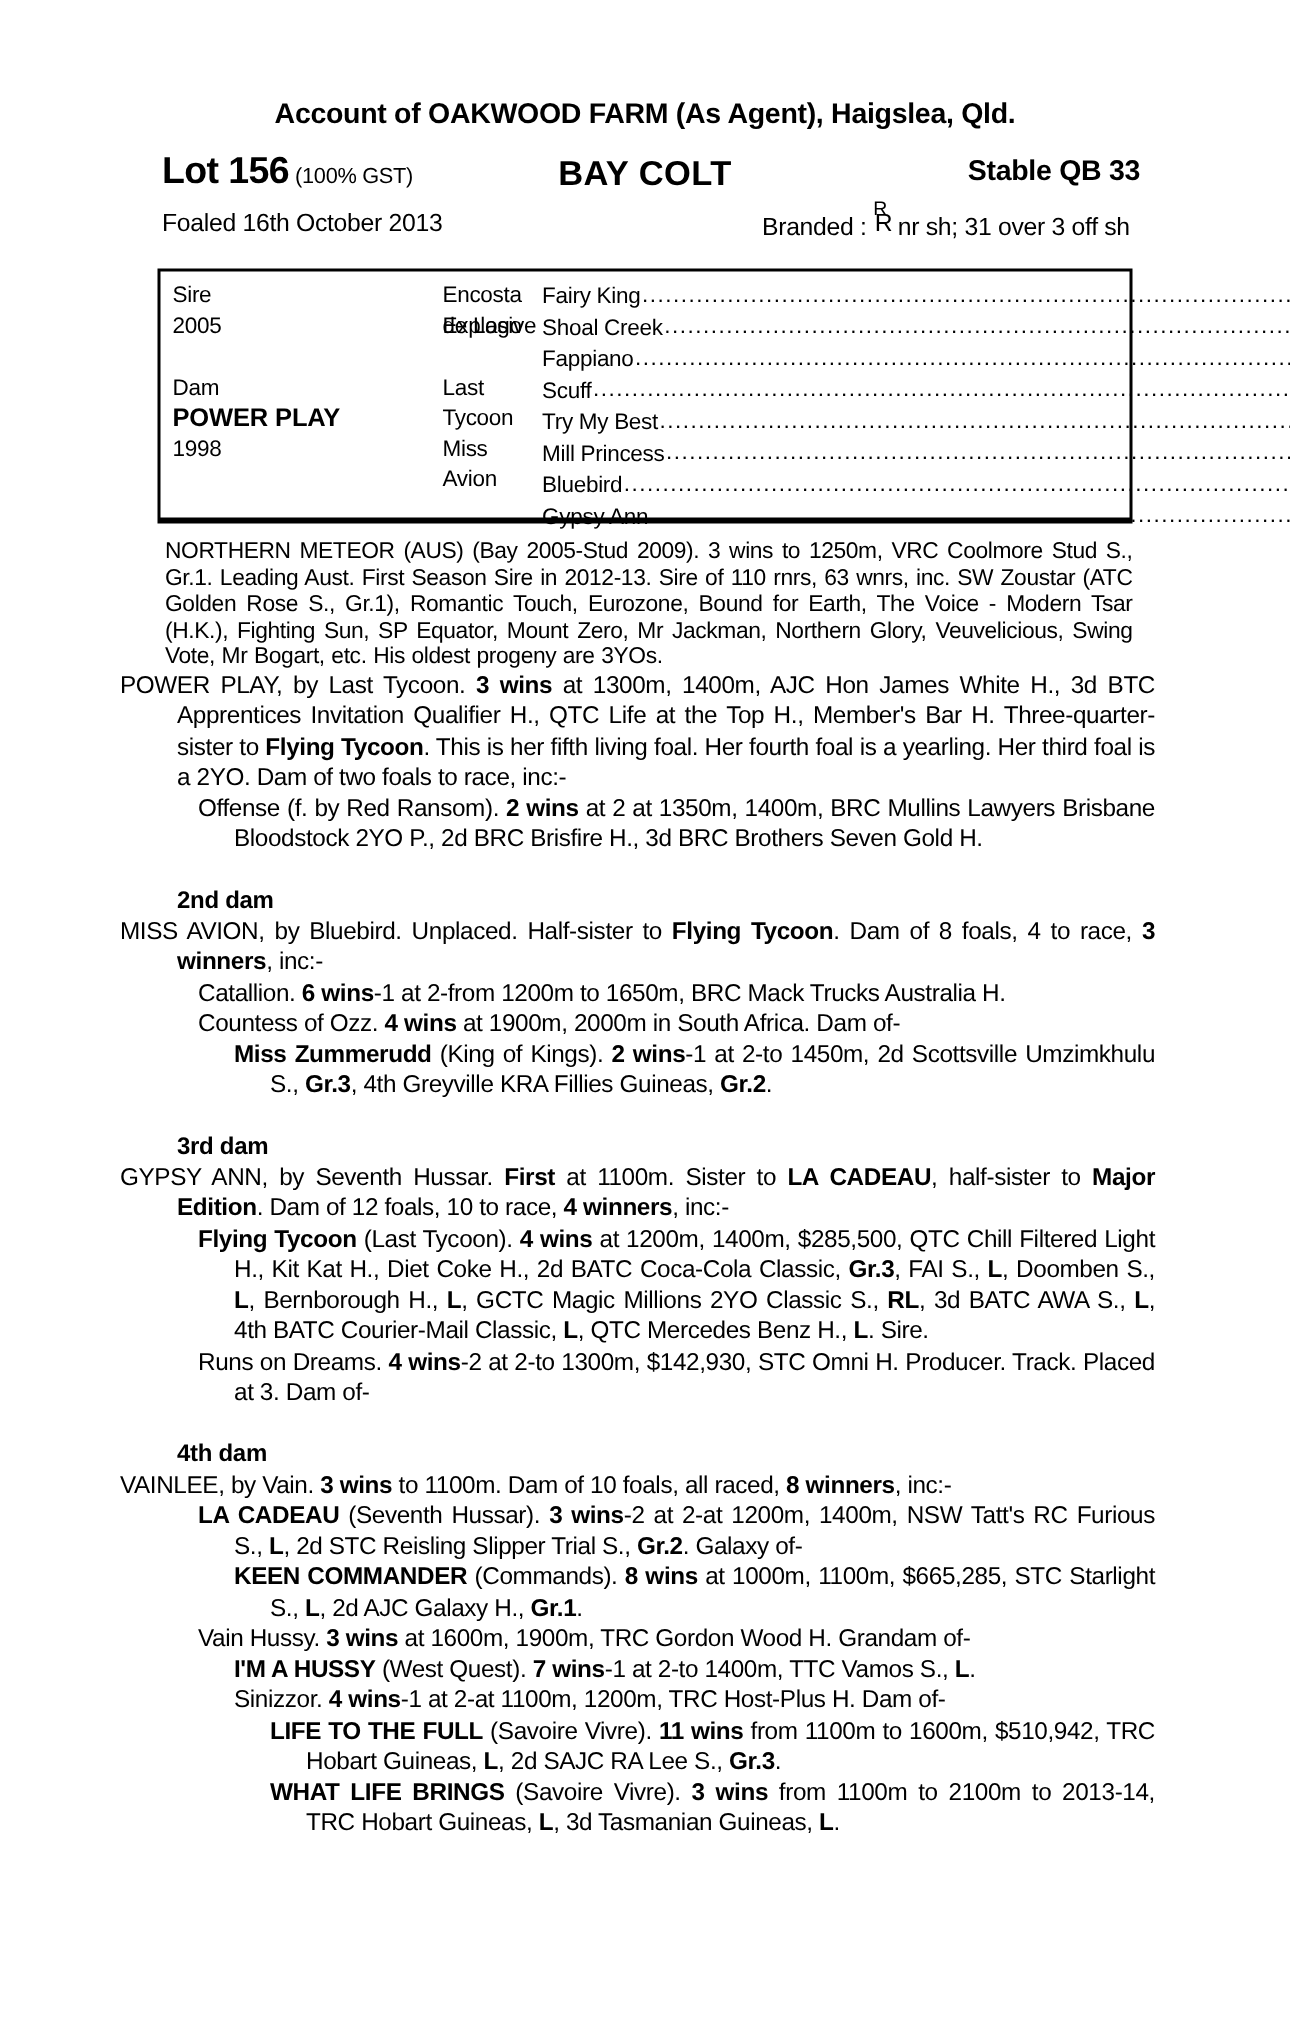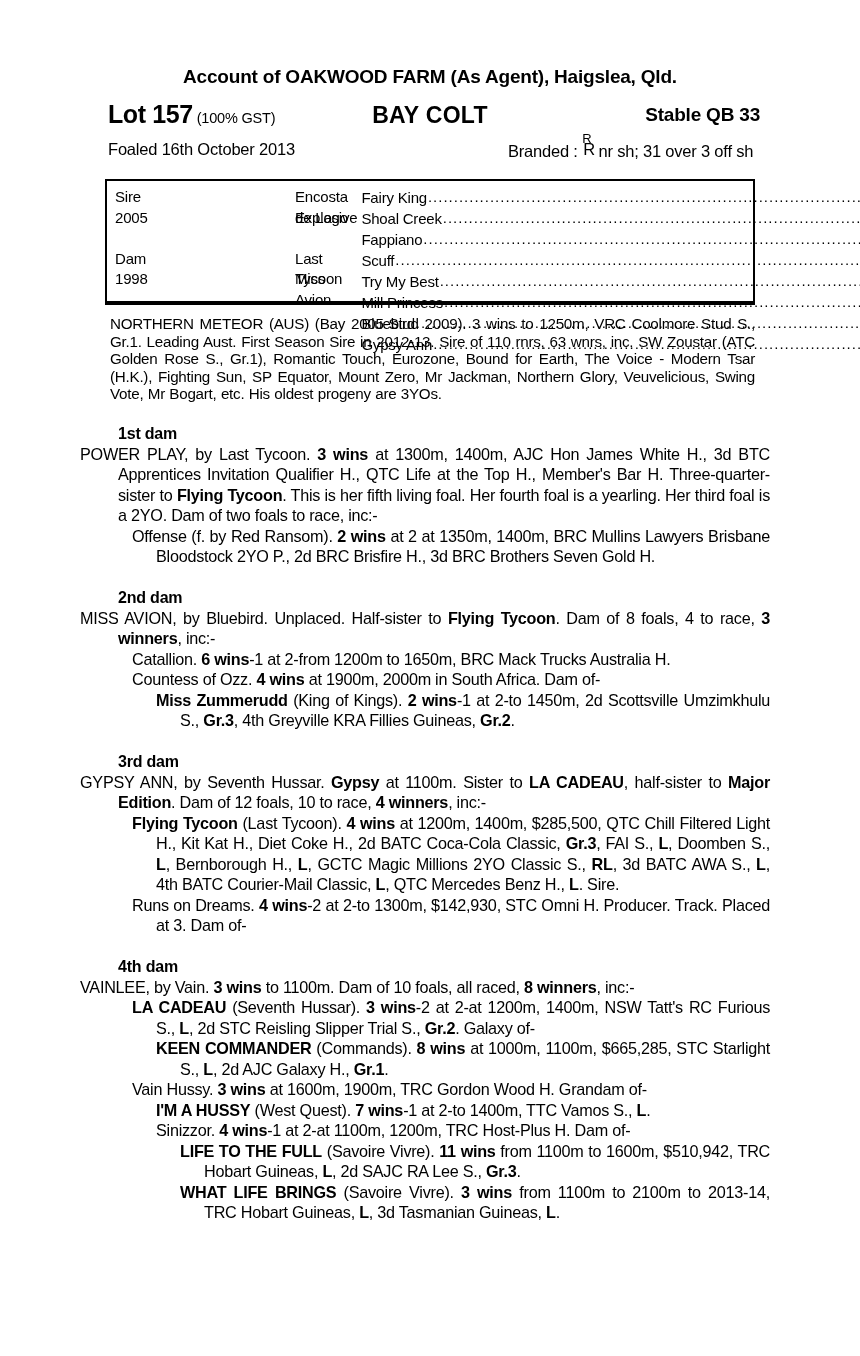--- a/index.html
+++ b/index.html
@@ -115,21 +115,21 @@
   }
 
   
   .ped-box {
     margin: 13px 105px 0 105px;
     border: 2.5px solid #000;
     border-bottom-width: 4px;
     box-sizing: border-box;
     display: flex;
     padding: 4px 0 2px 0;
-    height: 126px;
+    height: 170px;
   }
   .ped-left {
     width: 390px;
     box-sizing: border-box;
     padding: 2px 0 0 8px;
   }
   .ped-right {
     flex: 1;
     box-sizing: border-box;
     padding: 2px 8px 0 4px;
@@ -211,21 +211,21 @@
 </style>
 </head>
 <body>
 
 <div class="page">
 
   <div class="account-line">Account of OAKWOOD FARM (As Agent), Haigslea, Qld.</div>
 
   <div class="lot-row">
     <div class="lot-left">
-      <span class="lot-number">Lot 157</span><span class="lot-gst">(100% GST)</span>
+      <span class="lot-number">Lot 156</span><span class="lot-gst">(100% GST)</span>
     </div>
     <div class="lot-center">BAY COLT</div>
     <div class="lot-right">Stable QB 33</div>
   </div>
 
   <div class="foal-row">
     <div class="foaled">Foaled 16th October 2013</div>
     <div class="branded"><span>Branded : </span><span class="brand-sup"><span class="b1">R</span><span class="b2">R</span></span><span> nr sh; 31 over 3 off sh</span></div>
   </div>
 
@@ -237,20 +237,21 @@
       </div>
       <div class="ped-row">
         <span class="ped-label">2005</span>
         <span>Explosive</span>
       </div>
       <div class="ped-gap"></div>
       <div class="ped-row">
         <span class="ped-label">Dam</span>
         <span>Last Tycoon</span>
       </div>
+      <div class="ped-name-bold">POWER PLAY</div>
       <div class="ped-row">
         <span class="ped-label">1998</span>
         <span>Miss Avion</span>
       </div>
     </div>
     <div class="ped-right" id="gp-container">
         <div class="gp-row">
           <span class="gp-a">Fairy King</span>
           <span class="gp-dots">..........................................................................................</span>
         </div>
@@ -282,34 +283,33 @@
           <span class="gp-a">Gypsy Ann</span>
           <span class="gp-dots">..........................................................................................</span>
         </div>
       </div>
   </div>
 
   <div class="sire-summary">NORTHERN METEOR (AUS) (Bay 2005-Stud 2009). 3 wins to 1250m, VRC Coolmore Stud S., Gr.1. Leading Aust. First Season Sire in 2012-13. Sire of 110 rnrs, 63 wnrs, inc. SW Zoustar (ATC Golden Rose S., Gr.1), Romantic Touch, Eurozone, Bound for Earth, The Voice - Modern Tsar (H.K.), Fighting Sun, SP Equator, Mount Zero, Mr Jackman, Northern Glory, Veuvelicious, Swing Vote, Mr Bogart, etc. His oldest progeny are 3YOs.</div>
 
   <div id="dams-container">
       <div class="dam-section">
-        <div class="dam-heading">1st dam</div>
         <div class="para ind0"><span style="margin-left: -38px; display: inline;"><span>POWER PLAY, by Last Tycoon. </span><b>3 wins</b><span> at 1300m, 1400m, AJC Hon James White H., 3d BTC Apprentices Invitation Qualifier H., QTC Life at the Top H., Member's Bar H. Three-quarter-sister to </span><b>Flying Tycoon</b><span>. This is her fifth living foal. Her fourth foal is a yearling. Her third foal is a 2YO. Dam of two foals to race, inc:-</span></span></div>
         <div class="para ind1"><span style="margin-left: -24px; display: inline;"><span>Offense (f. by Red Ransom). </span><b>2 wins</b><span> at 2 at 1350m, 1400m, BRC Mullins Lawyers Brisbane Bloodstock 2YO P., 2d BRC Brisfire H., 3d BRC Brothers Seven Gold H.</span></span></div>
       </div>
       <div class="dam-section">
         <div class="dam-heading">2nd dam</div>
         <div class="para ind0"><span style="margin-left: -38px; display: inline;"><span>MISS AVION, by Bluebird. Unplaced. Half-sister to </span><b>Flying Tycoon</b><span>. Dam of 8 foals, 4 to race, </span><b>3 winners</b><span>, inc:-</span></span></div>
         <div class="para ind1"><span style="margin-left: -24px; display: inline;"><span>Catallion. </span><b>6 wins</b><span>-1 at 2-from 1200m to 1650m, BRC Mack Trucks Australia H.</span></span></div>
         <div class="para ind1"><span style="margin-left: -24px; display: inline;"><span>Countess of Ozz. </span><b>4 wins</b><span> at 1900m, 2000m in South Africa. Dam of-</span></span></div>
         <div class="para ind2"><span style="margin-left: -24px; display: inline;"><b>Miss Zummerudd</b><span> (King of Kings). </span><b>2 wins</b><span>-1 at 2-to 1450m, 2d Scottsville Umzimkhulu S., </span><b>Gr.3</b><span>, 4th Greyville KRA Fillies Guineas, </span><b>Gr.2</b><span>.</span></span></div>
       </div>
       <div class="dam-section">
         <div class="dam-heading">3rd dam</div>
-        <div class="para ind0"><span style="margin-left: -38px; display: inline;"><span>GYPSY ANN, by Seventh Hussar. </span><b>Gypsy</b><span> at 1100m. Sister to </span><b>LA CADEAU</b><span>, half-sister to </span><b>Major Edition</b><span>. Dam of 12 foals, 10 to race, </span><b>4 winners</b><span>, inc:-</span></span></div>
+        <div class="para ind0"><span style="margin-left: -38px; display: inline;"><span>GYPSY ANN, by Seventh Hussar. </span><b>First</b><span> at 1100m. Sister to </span><b>LA CADEAU</b><span>, half-sister to </span><b>Major Edition</b><span>. Dam of 12 foals, 10 to race, </span><b>4 winners</b><span>, inc:-</span></span></div>
         <div class="para ind1"><span style="margin-left: -24px; display: inline;"><b>Flying Tycoon</b><span> (Last Tycoon). </span><b>4 wins</b><span> at 1200m, 1400m, $285,500, QTC Chill Filtered Light H., Kit Kat H., Diet Coke H., 2d BATC Coca-Cola Classic, </span><b>Gr.3</b><span>, FAI S., </span><b>L</b><span>, Doomben S., </span><b>L</b><span>, Bernborough H., </span><b>L</b><span>, GCTC Magic Millions 2YO Classic S., </span><b>RL</b><span>, 3d BATC AWA S., </span><b>L</b><span>, 4th BATC Courier-Mail Classic, </span><b>L</b><span>, QTC Mercedes Benz H., </span><b>L</b><span>. Sire.</span></span></div>
         <div class="para ind1"><span style="margin-left: -24px; display: inline;"><span>Runs on Dreams. </span><b>4 wins</b><span>-2 at 2-to 1300m, $142,930, STC Omni H. Producer. Track. Placed at 3. Dam of-</span></span></div>
       </div>
       <div class="dam-section">
         <div class="dam-heading">4th dam</div>
         <div class="para ind0"><span style="margin-left: -38px; display: inline;"><span>VAINLEE, by Vain. </span><b>3 wins</b><span> to 1100m. Dam of 10 foals, all raced, </span><b>8 winners</b><span>, inc:-</span></span></div>
         <div class="para ind1"><span style="margin-left: -24px; display: inline;"><b>LA CADEAU</b><span> (Seventh Hussar). </span><b>3 wins</b><span>-2 at 2-at 1200m, 1400m, NSW Tatt's RC Furious S., </span><b>L</b><span>, 2d STC Reisling Slipper Trial S., </span><b>Gr.2</b><span>. Galaxy of-</span></span></div>
         <div class="para ind2"><span style="margin-left: -24px; display: inline;"><b>KEEN  COMMANDER</b><span> (Commands). </span><b>8 wins</b><span> at 1000m, 1100m, $665,285, STC Starlight S., </span><b>L</b><span>, 2d AJC Galaxy H., </span><b>Gr.1</b><span>.</span></span></div>
         <div class="para ind1"><span style="margin-left: -24px; display: inline;"><span>Vain Hussy. </span><b>3 wins</b><span> at 1600m, 1900m, TRC Gordon Wood H. Grandam of-</span></span></div>
         <div class="para ind2"><span style="margin-left: -24px; display: inline;"><b>I'M A HUSSY</b><span> (West Quest). </span><b>7 wins</b><span>-1 at 2-to 1400m, TTC Vamos S., </span><b>L</b><span>.</span></span></div>

